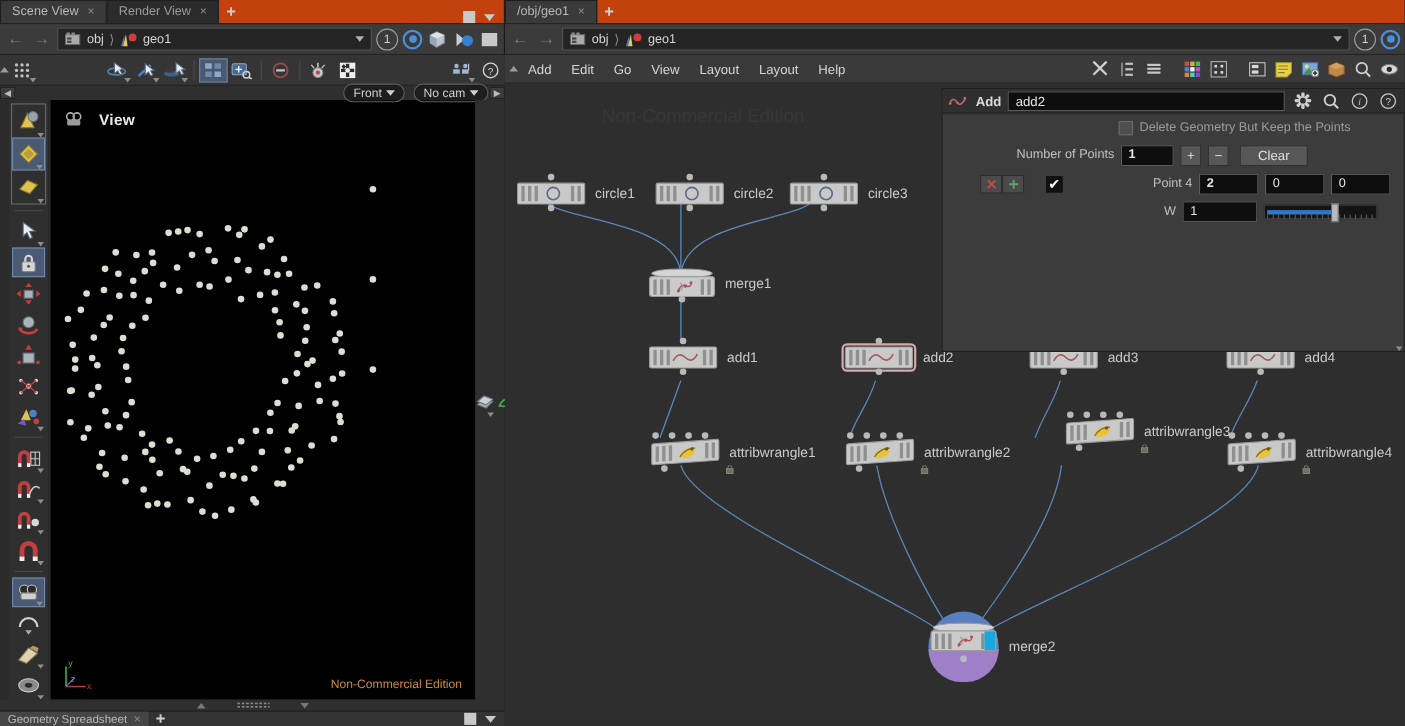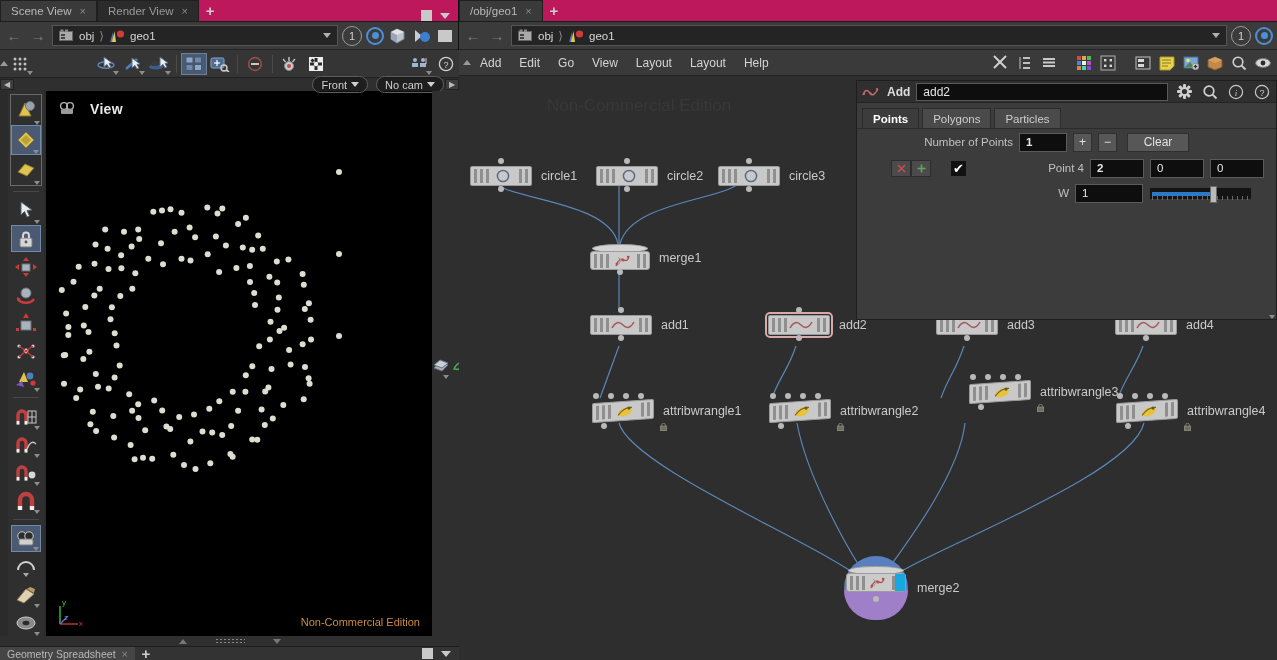--- a/index.html
+++ b/index.html
@@ -1,21 +1,21 @@
 <!DOCTYPE html>
 <html><head>
 <meta charset="utf-8">
 <style>
   * { box-sizing: border-box; margin:0; padding:0; }
   html,body{ width:1277px; height:660px; overflow:hidden; background:#2b2b2b;
     font-family:"Liberation Sans", sans-serif; color:#c8c8c8; }
   #app{ position:relative; width:1277px; height:660px; }
 
   
-  .tabbar{ background:#be185d; height:22px; display:flex; align-items:flex-end; border-bottom:1px solid #1c1c1c;}
+  .tabbar{ background:#c2410c; height:22px; display:flex; align-items:flex-end; border-bottom:1px solid #1c1c1c;}
   .tab{ height:21px; padding:0 10px; display:flex; align-items:center; gap:8px;
         font-size:11.5px; color:#b9b9b9; background:#3a3a3a; border:1px solid #1f1f1f; border-bottom:none;}
   .tab.inactive{ background:#2b2b2b; color:#9a9a9a;}
   .tab .x{ font-size:11px; color:#8a8a8a;}
   .plus{ width:22px; height:21px; display:flex; align-items:center; justify-content:center;
          color:#cfcfcf; font-size:15px; font-weight:bold;}
   .tabright{ margin-left:auto; display:flex; align-items:center; gap:8px; padding-right:8px;}
   .sq{ width:11px;height:11px;background:#c9c9c9;}
   .caret{ width:0;height:0;border-left:5px solid transparent;border-right:5px solid transparent;border-top:6px solid #c9c9c9;}
 
@@ -1318,27 +1318,26 @@
             </svg>
         </div>
         <div class="phbtn">
           <svg width="16" height="16" viewBox="0 0 16 16">
               <circle cx="8" cy="8" r="6.6" fill="none" stroke="#c8c8c8" stroke-width="1.2"></circle>
               <text x="8" y="11.5" font-size="9" fill="#c8c8c8" text-anchor="middle" font-family="Liberation Sans">?</text>
             </svg>
         </div>
       </div>
 
-      <div id="ptabs">
-        <div class="ptab act">Points</div>
-        <div class="ptab">Polygons</div>
-        <div class="ptab">Particles</div>
-      </div>
       <div id="ptabsline"></div>
 
+      <div class="prow" style="height:24px; padding-left:160px;">
+        <span class="pchk"></span>
+        <span class="plabel" style="color:#9b9b9b">Delete Geometry But Keep the Points</span>
+      </div>
 
       <div class="prow" style="height:26px;">
         <span class="plabel" style="width:150px">Number of Points</span>
         <span class="pfield" style="width:48px; font-weight:bold;">1</span>
         <span class="pbtn" style="width:17px">+</span>
         <span class="pbtn" style="width:17px">−</span>
         <span class="pbtn" style="width:62px; margin-left:4px;">Clear</span>
       </div>
 
       <div class="prow" style="height:26px;">

